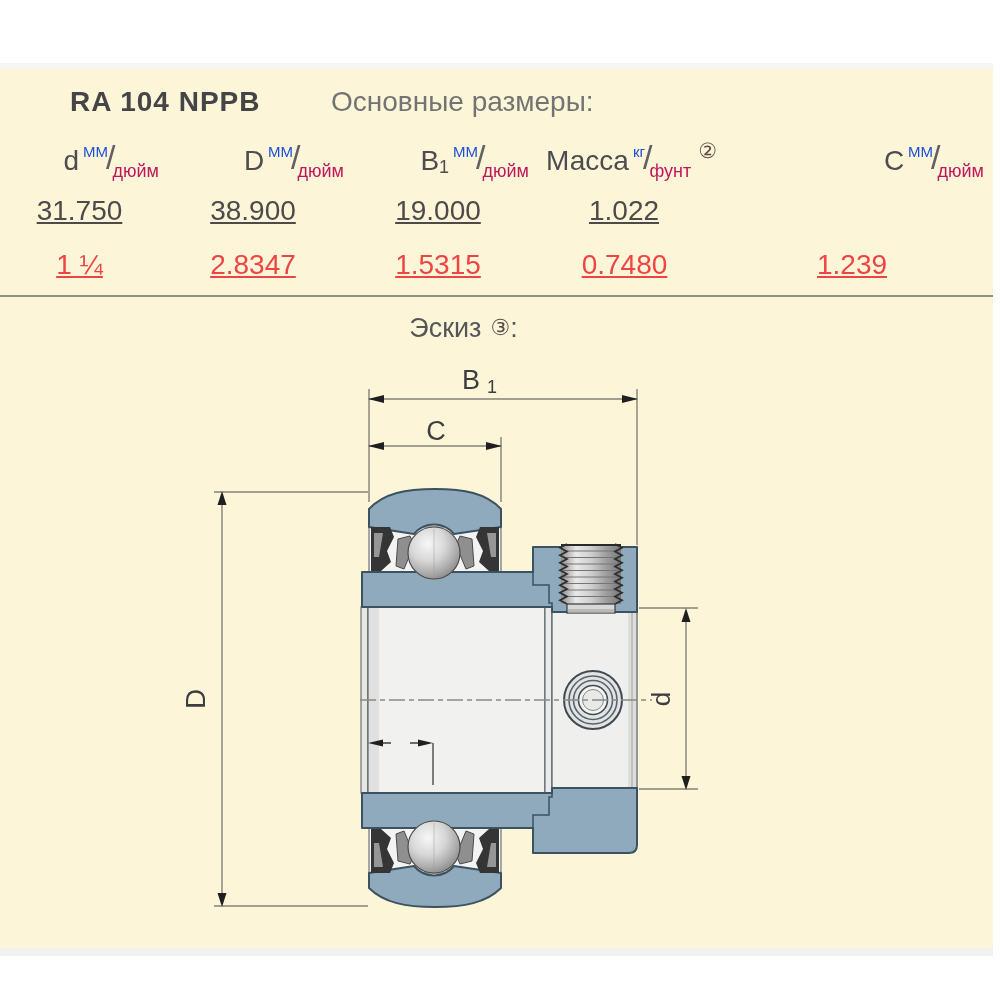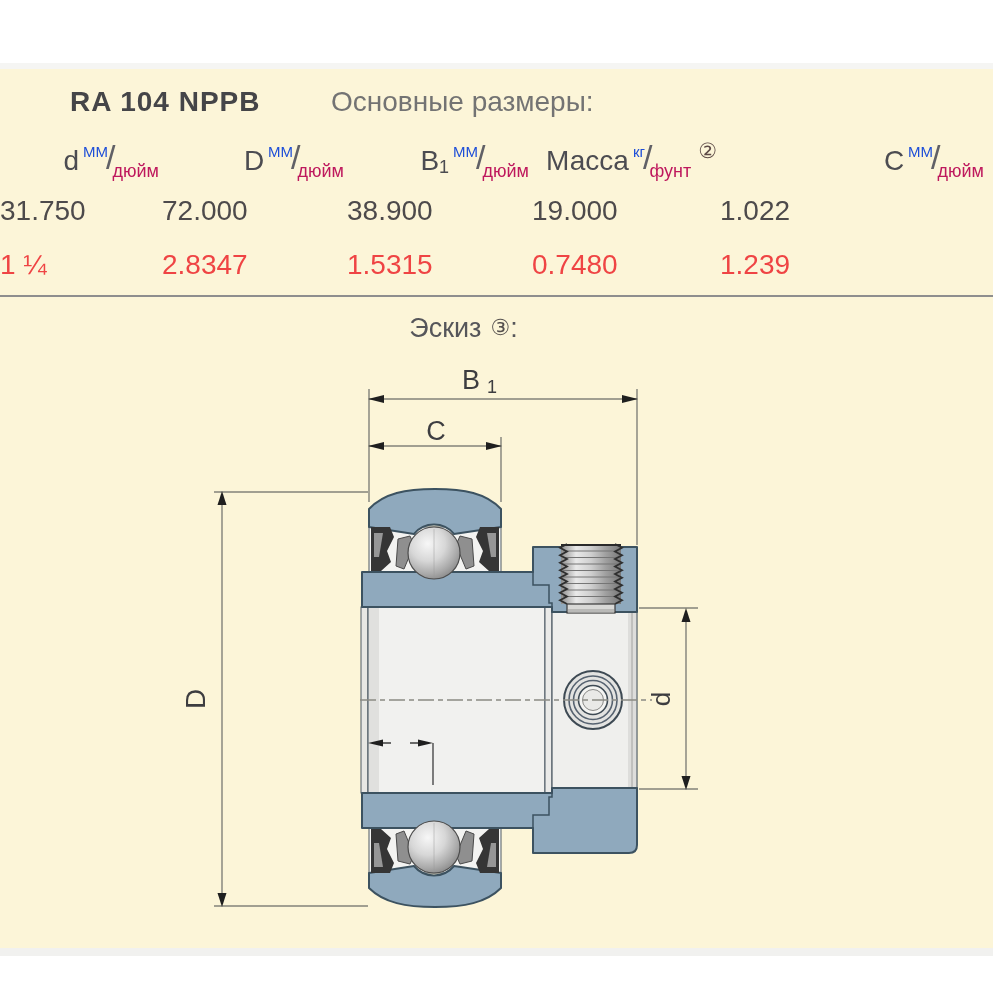--- a/index.html
+++ b/index.html
@@ -24,21 +24,21 @@
   .sym{font-size:28px;color:#4c4c51;}
   .symsub{font-size:18px;color:#4c4c51;position:relative;top:3px;}
   .usup{font-size:15px;color:#1d4ed8;position:relative;top:-13px;margin-left:4px;}
   .uslash{font-size:34px;color:#606066;position:relative;top:-1px;margin:0 -3px 0 -2px;font-weight:300;}
   .usub{font-size:18px;color:#be185d;position:relative;top:7px;}
   .ufn{font-size:21px;color:#5e4b47;position:relative;top:-12px;margin-left:7px;}
 
   .vrow{font-size:28px;line-height:30px;}
   .row-mm{top:196px;color:#4d4a4b;}
   .row-inch{top:250px;color:#ef4444;}
-  .vcell{text-align:left;padding-right:3px;white-space:nowrap;}
+  .vcell{text-align:center;padding-right:3px;white-space:nowrap;text-decoration:underline;}
   .vcell:last-child{padding-right:4px;}
 
   .separator{position:absolute;left:0;top:295px;width:993px;height:2px;background:#8e8e8e;}
 
   .sketch-title{position:absolute;left:0;top:313px;width:993px;text-align:center;
     font-size:27px;color:#56565a;transform:translateX(-33px);}
   .sk-fn{font-size:22px;position:relative;top:-2px;margin-left:9px;color:#55504e;}
 
   svg.drawing{position:absolute;left:0;top:0;}
   svg text{font-family:"Liberation Sans",sans-serif;fill:#3d3d40;}
@@ -66,21 +66,20 @@
   <div class="hcell">
     <span class="sym">Масса</span><span class="usup">кг</span><span class="uslash">/</span><span class="usub">фунт</span><span class="ufn">②</span>
   </div>
   <div class="hcell">
     <span class="sym">C</span><span class="symsub"></span><span class="usup">ММ</span><span class="uslash">/</span><span class="usub">дюйм</span>
   </div>
 </div>
 
 <div class="vrow row-mm">
   <div class="vcell">31.750</div>
-  <div class="vcell">72.000</div>
   <div class="vcell">38.900</div>
   <div class="vcell">19.000</div>
   <div class="vcell">1.022</div>
 </div>
 
 <div class="vrow row-inch">
   <div class="vcell">1 ¼</div>
   <div class="vcell">2.8347</div>
   <div class="vcell">1.5315</div>
   <div class="vcell">0.7480</div>

